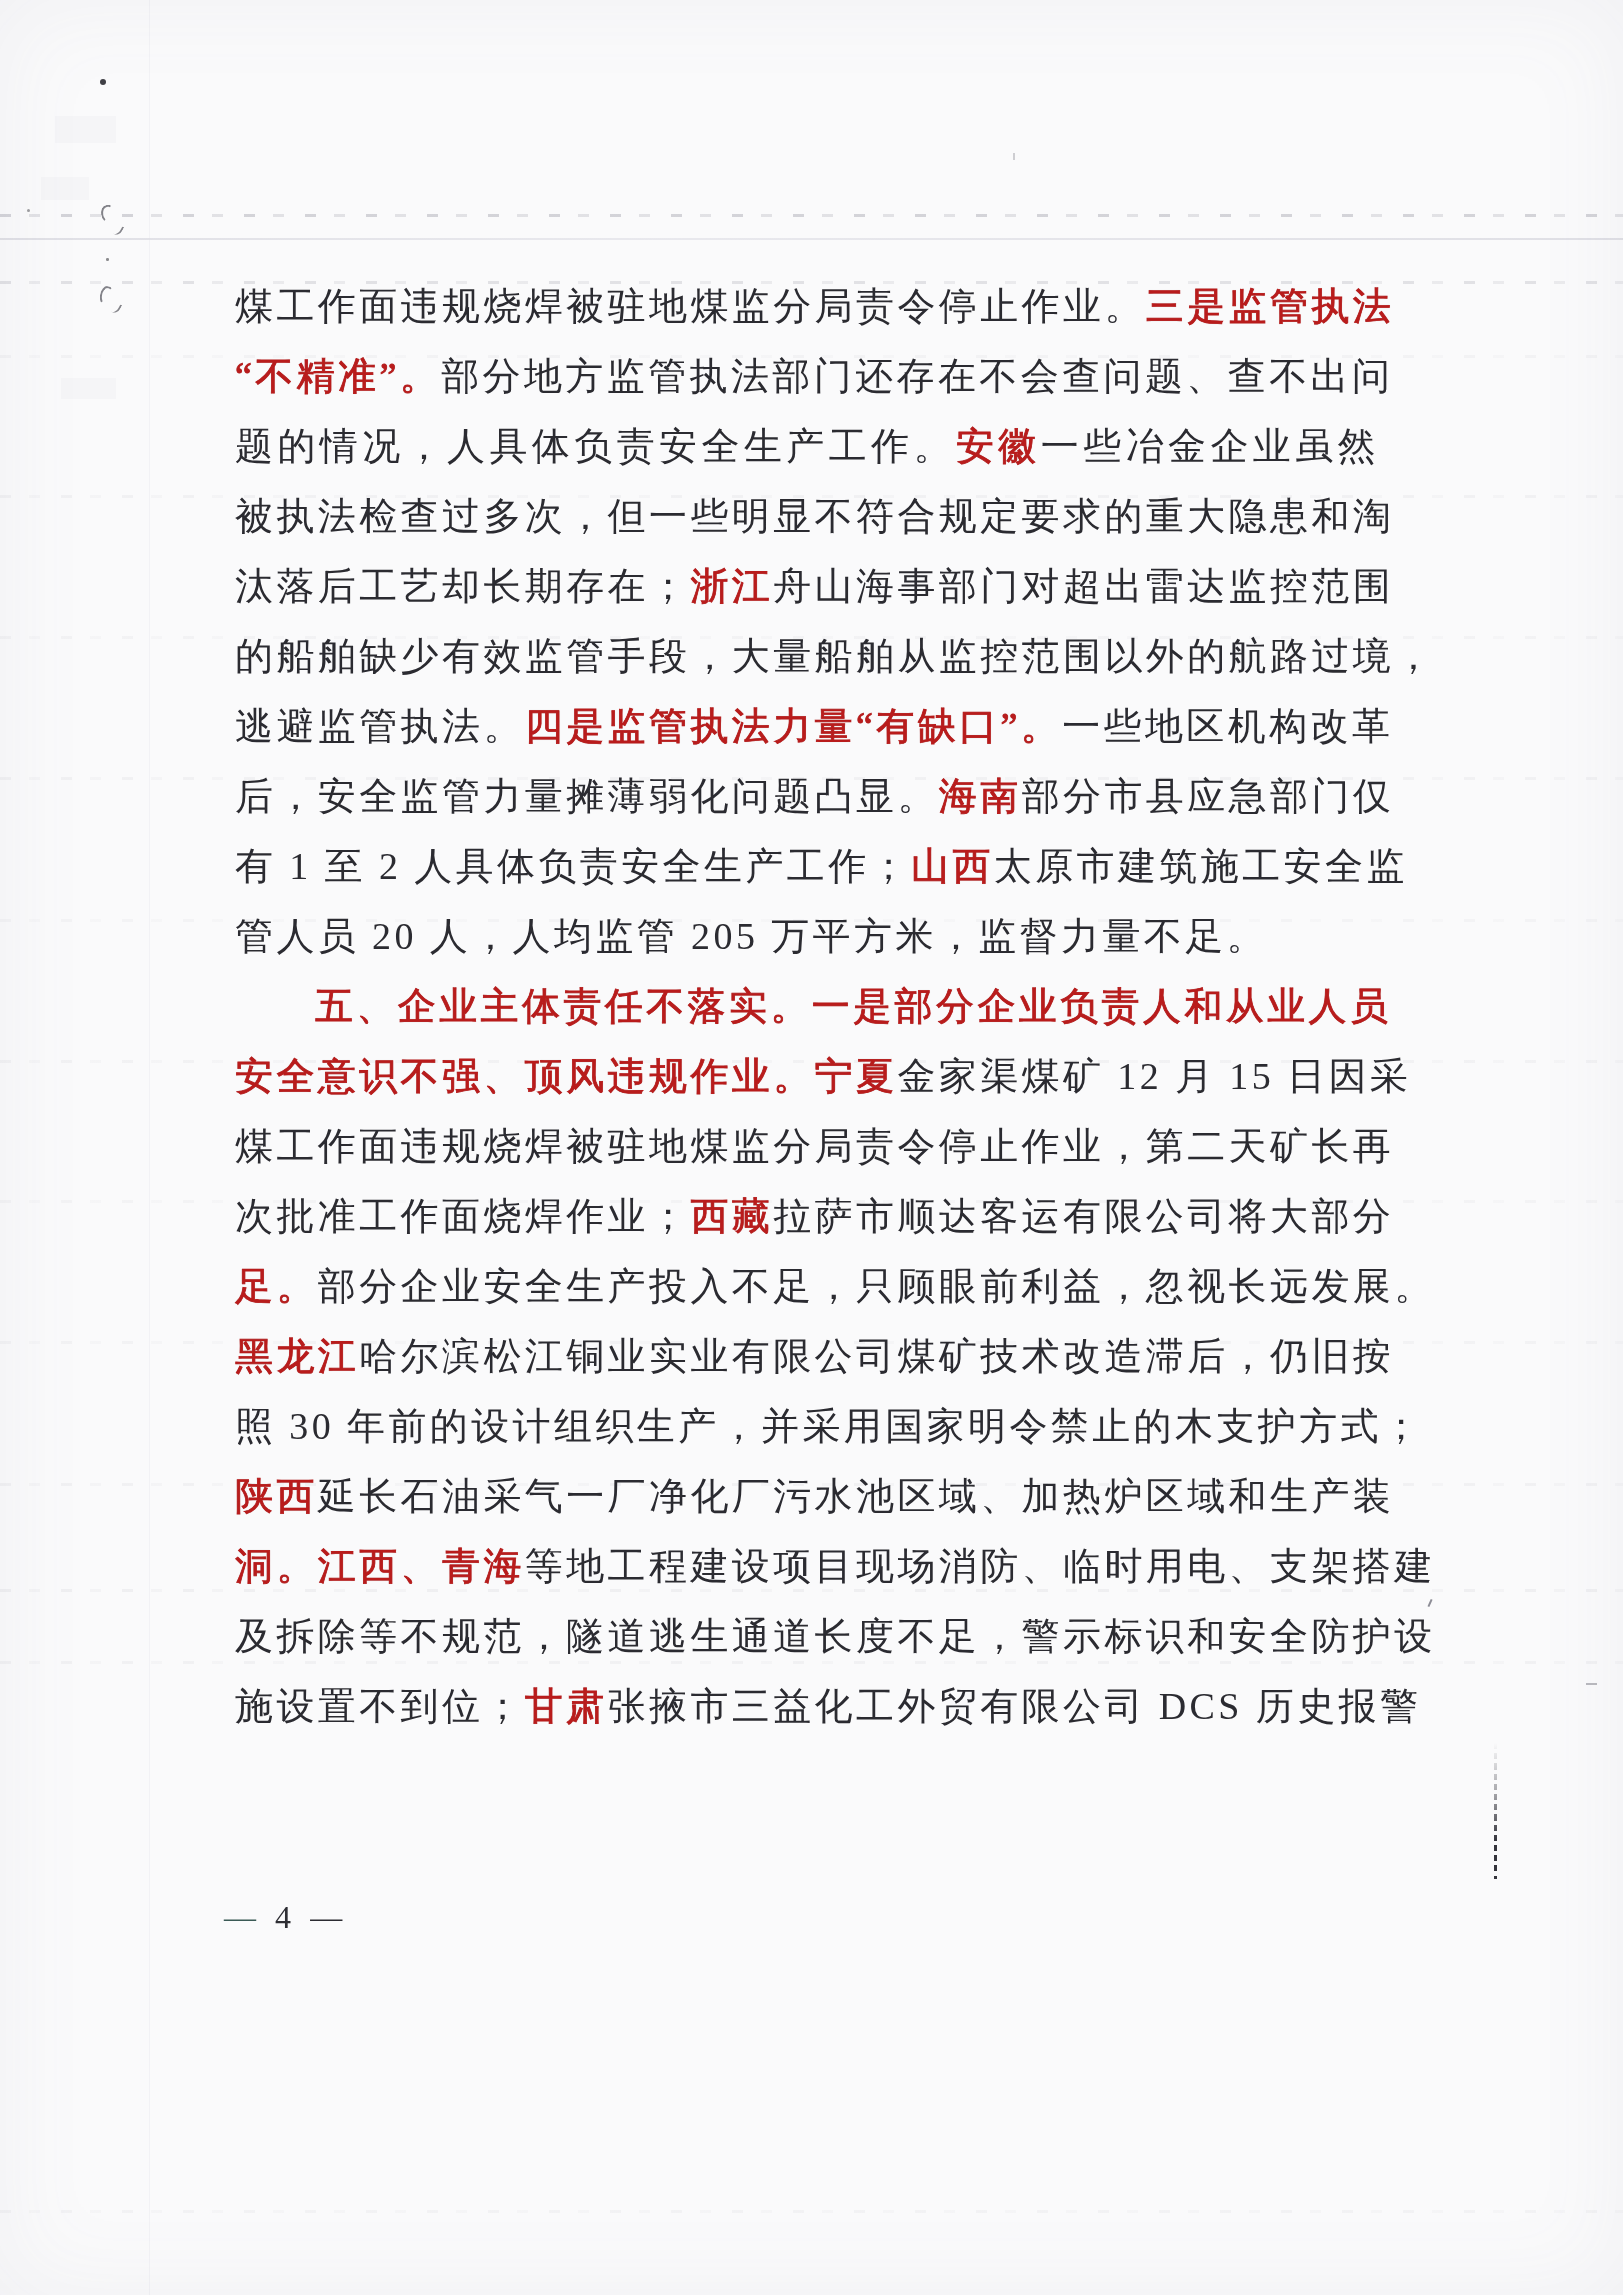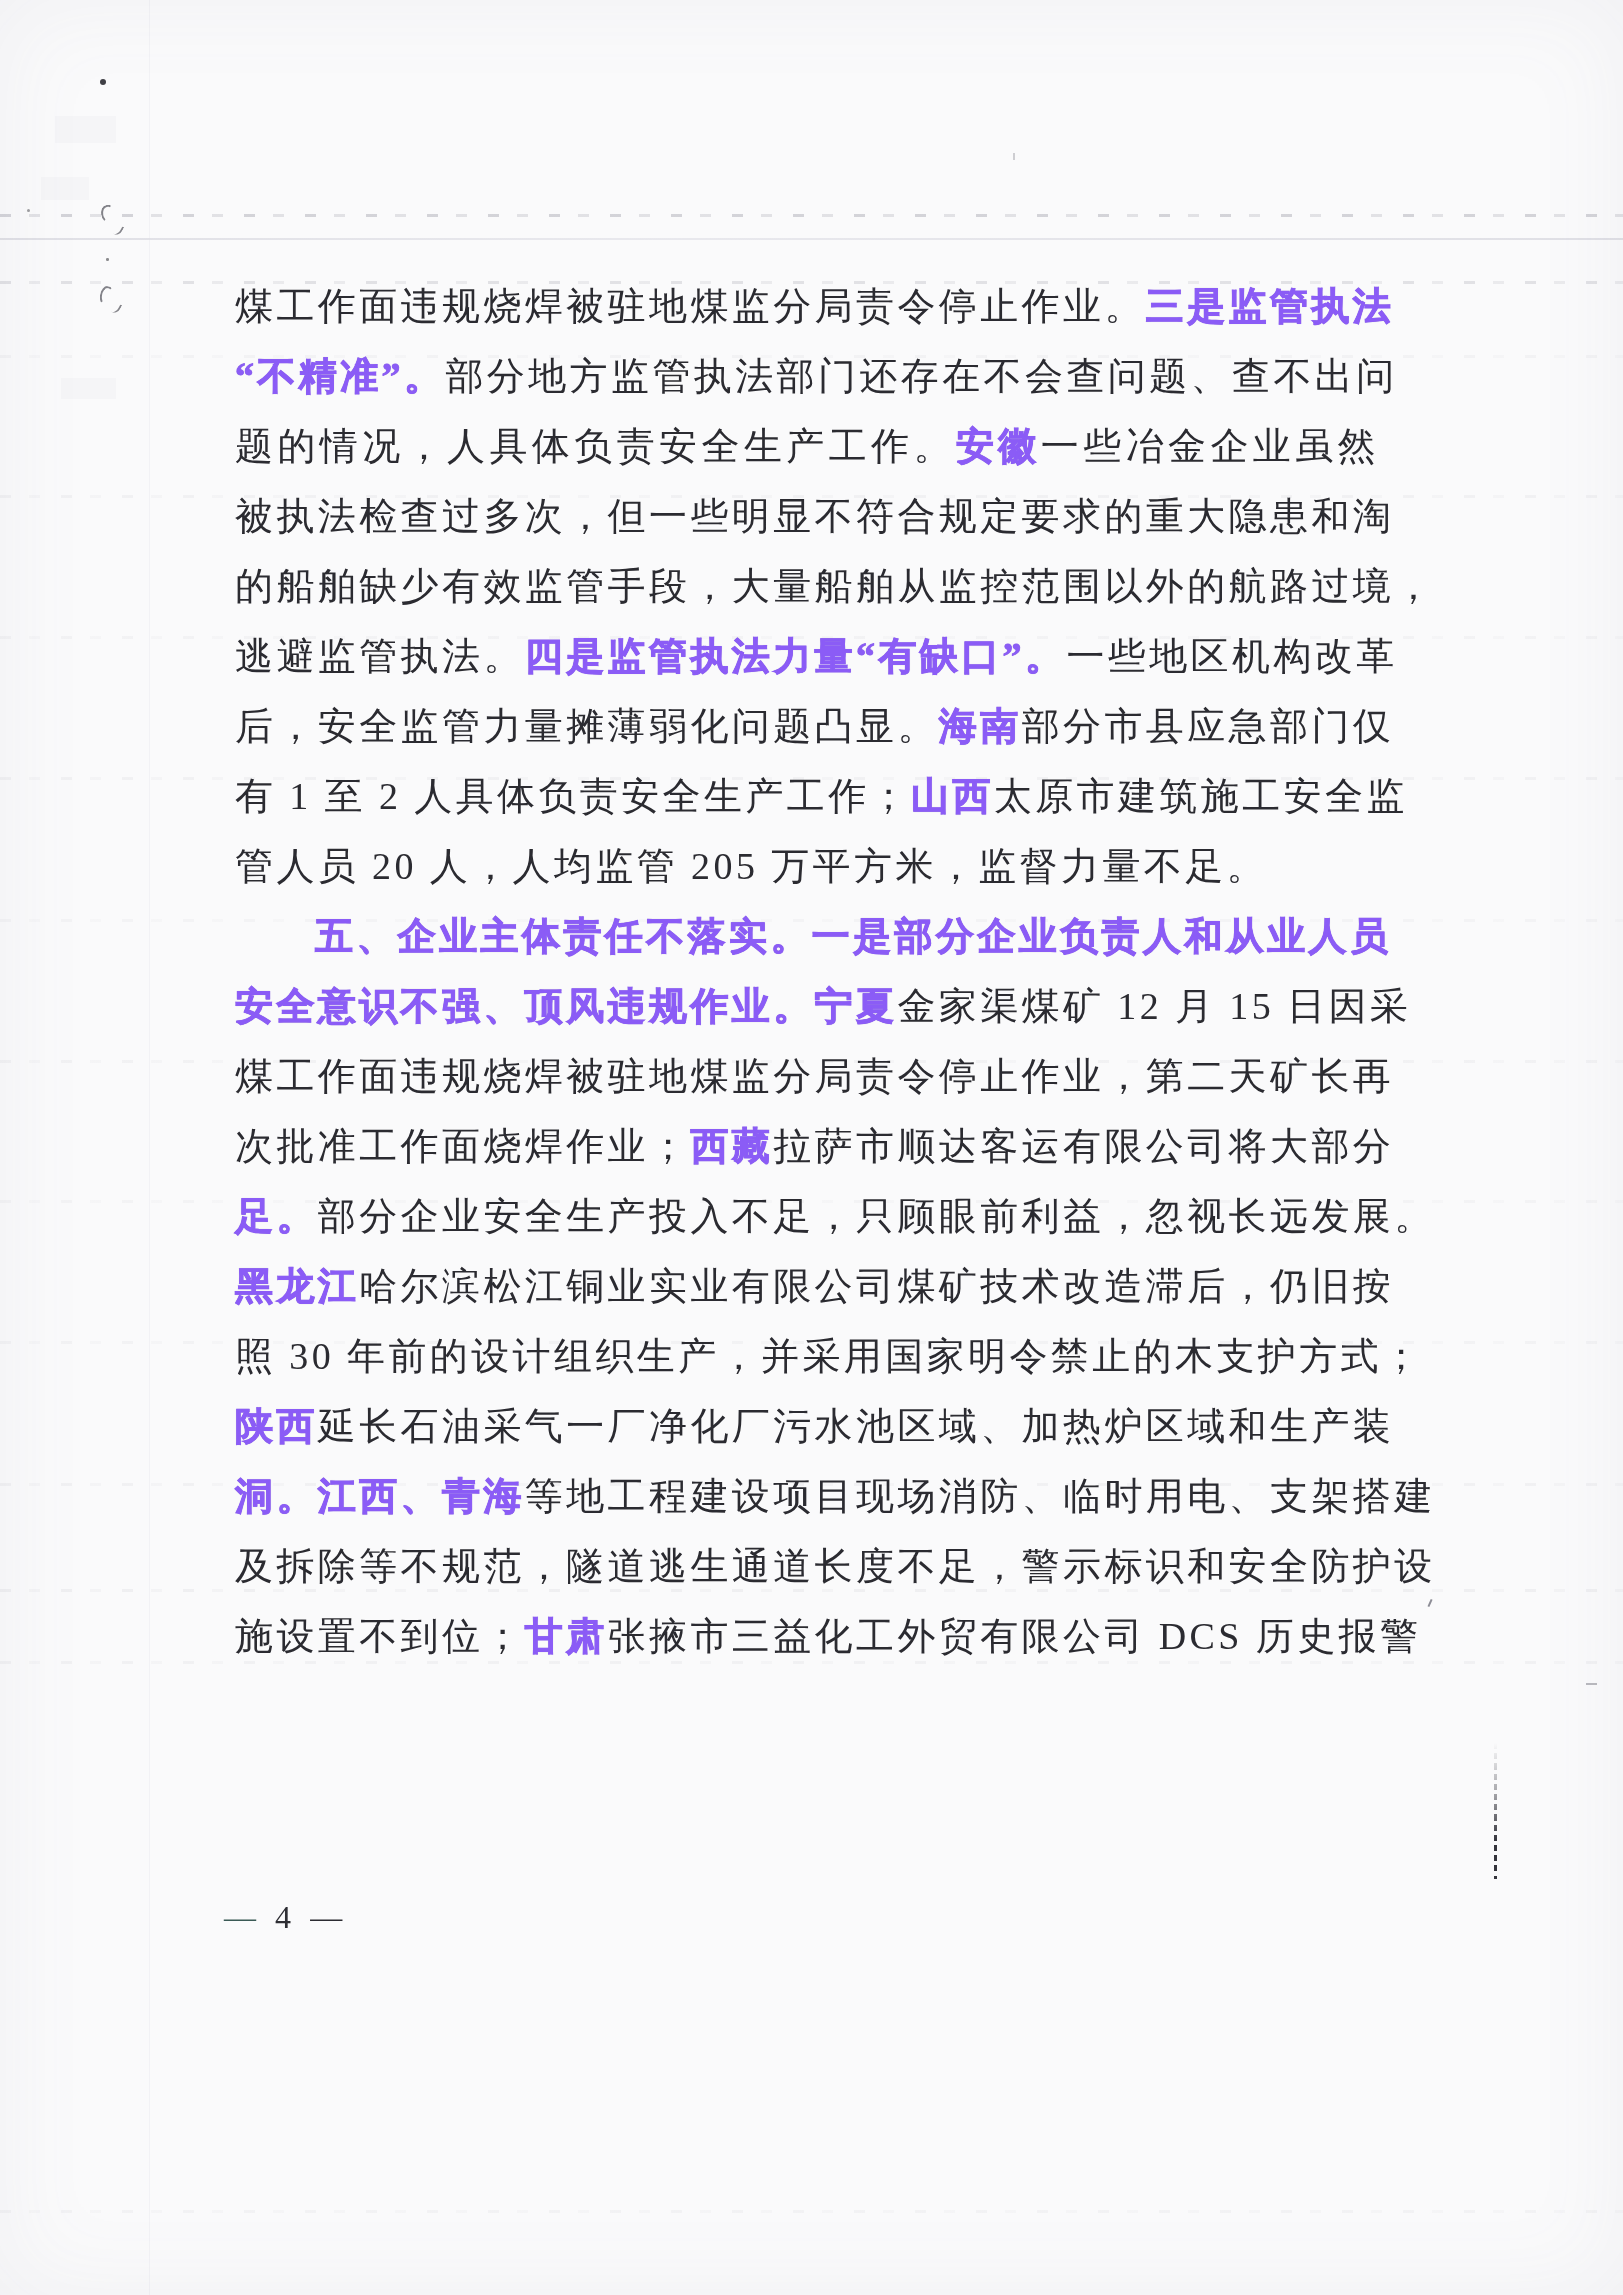--- a/index.html
+++ b/index.html
@@ -20,21 +20,21 @@
   }
   .line{
     height:70px;line-height:70px;white-space:nowrap;
     text-align:justify;text-align-last:justify;
     -webkit-font-smoothing:antialiased;
   }
   .line.noj{text-align:center;text-align-last:left;}
   .line.indent{padding-left:80px;}
   .seg{color:#2b2b31;}
   .seg.b{
-    color:#8b5cf6;font-weight:700;
+    color:#b91c1c;font-weight:400;
     -webkit-text-stroke:0.8px currentColor;
     text-shadow:0 0 0.7px rgba(20,20,25,0.55);
   }
   
   .pageno{
     position:absolute;left:224px;top:1893px;height:49px;line-height:49px;
     font-size:32px;color:#2e2e34;letter-spacing:1.4px;white-space:nowrap;
   }
   .pageno .dash-left{color:#3a5a55;margin-right:17.7px;}
   .pageno .dash-right{color:#2b2b31;margin-left:17.7px;}
@@ -109,20 +109,21 @@
   <span class="cmark" style="left:113px;top:303px"></span>
   <span class="speck" style="left:1429px;top:1599px;width:2px;height:8.2px;transform:rotate(24deg)"></span>
   <span class="speck" style="left:1586px;top:1683px;width:11px;height:2px;opacity:0.6"></span>
   <span class="speck" style="left:1013px;top:153px;width:2px;height:6.8px;opacity:0.4"></span>
 
   <section class="body-text">
       <div class="line"><span class="seg">煤工作面违规烧焊被驻地煤监分局责令停止作业。</span><span class="seg b">三是监管执法</span></div>
       <div class="line"><span class="seg b">“不精准”。</span><span class="seg">部分地方监管执法部门还存在不会查问题、查不出问</span></div>
       <div class="line"><span class="seg">题的情况，人具体负责安全生产工作。</span><span class="seg b">安徽</span><span class="seg">一些冶金企业虽然</span></div>
       <div class="line"><span class="seg">被执法检查过多次，但一些明显不符合规定要求的重大隐患和淘</span></div>
+      <div class="line"><span class="seg">汰落后工艺却长期存在；</span><span class="seg b">浙江</span><span class="seg">舟山海事部门对超出雷达监控范围</span></div>
       <div class="line"><span class="seg">的船舶缺少有效监管手段，大量船舶从监控范围以外的航路过境，</span></div>
       <div class="line"><span class="seg">逃避监管执法。</span><span class="seg b">四是监管执法力量“有缺口”。</span><span class="seg">一些地区机构改革</span></div>
       <div class="line"><span class="seg">后，安全监管力量摊薄弱化问题凸显。</span><span class="seg b">海南</span><span class="seg">部分市县应急部门仅</span></div>
       <div class="line"><span class="seg">有 1 至 2 人具体负责安全生产工作；</span><span class="seg b">山西</span><span class="seg">太原市建筑施工安全监</span></div>
       <div class="line noj"><span class="seg">管人员 20 人，人均监管 205 万平方米，监督力量不足。</span></div>
       <div class="line indent"><span class="seg b">五、企业主体责任不落实。</span><span class="seg b">一是部分企业负责人和从业人员</span></div>
       <div class="line"><span class="seg b">安全意识不强、顶风违规作业。</span><span class="seg b">宁夏</span><span class="seg">金家渠煤矿 12 月 15 日因采</span></div>
       <div class="line"><span class="seg">煤工作面违规烧焊被驻地煤监分局责令停止作业，第二天矿长再</span></div>
       <div class="line"><span class="seg">次批准工作面烧焊作业；</span><span class="seg b">西藏</span><span class="seg">拉萨市顺达客运有限公司将大部分</span></div>
       <div class="line"><span class="seg b">足。</span><span class="seg">部分企业安全生产投入不足，只顾眼前利益，忽视长远发展。</span></div>

